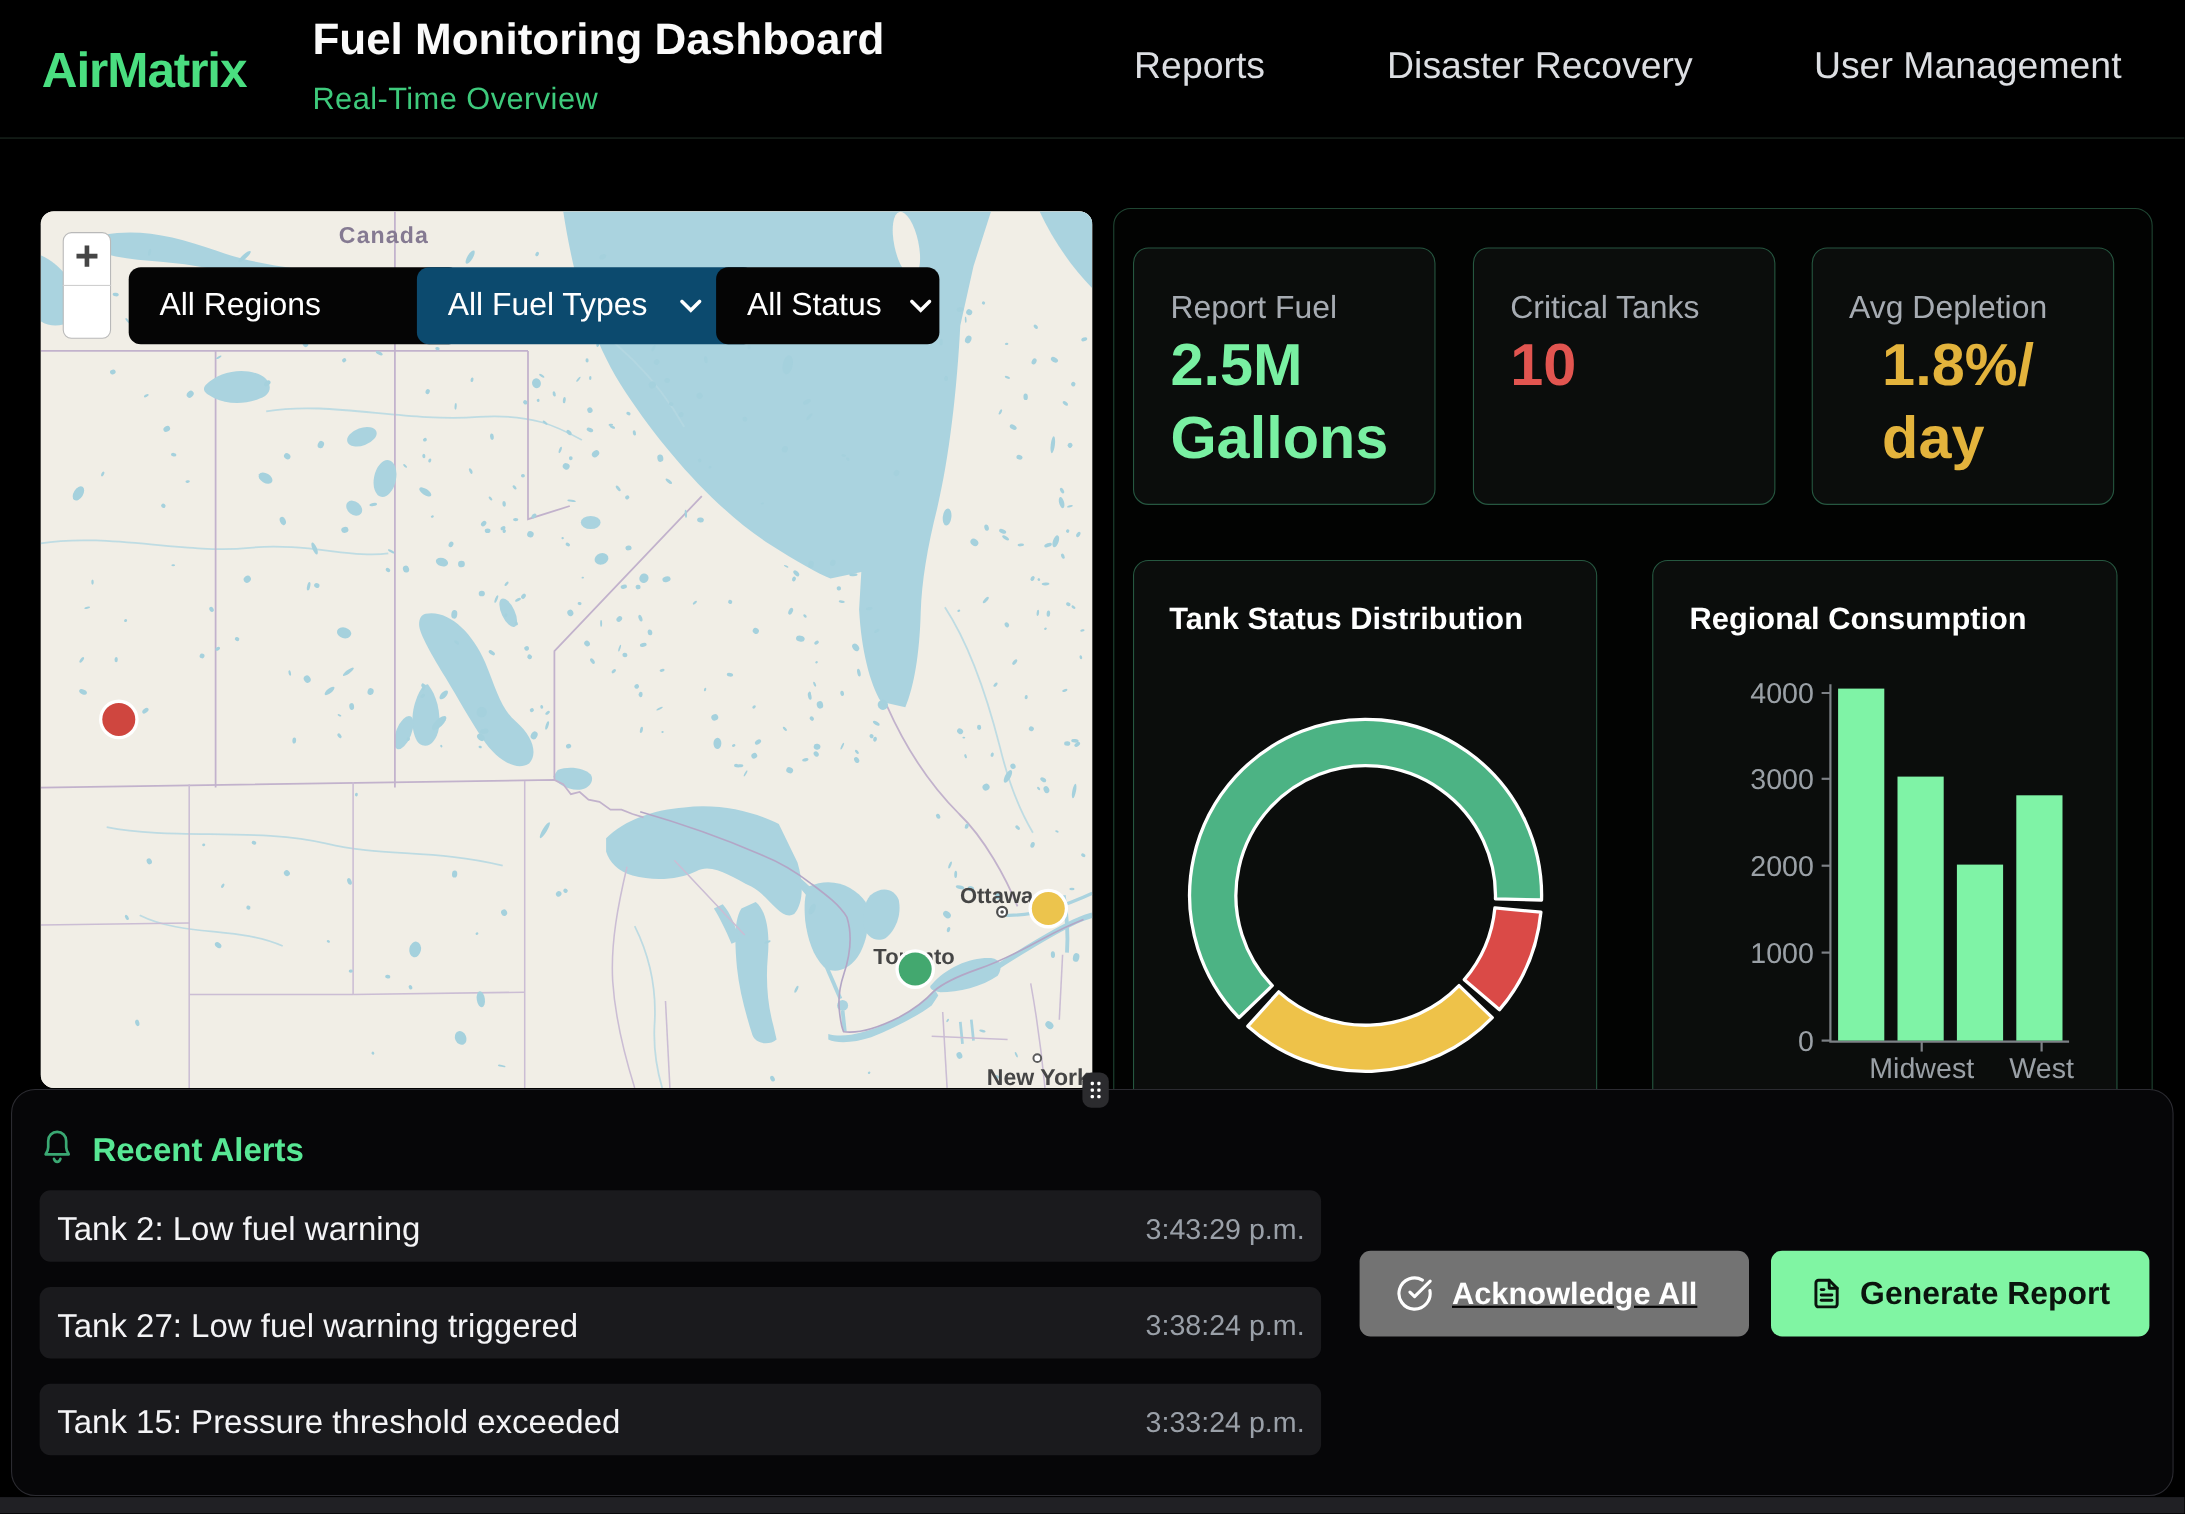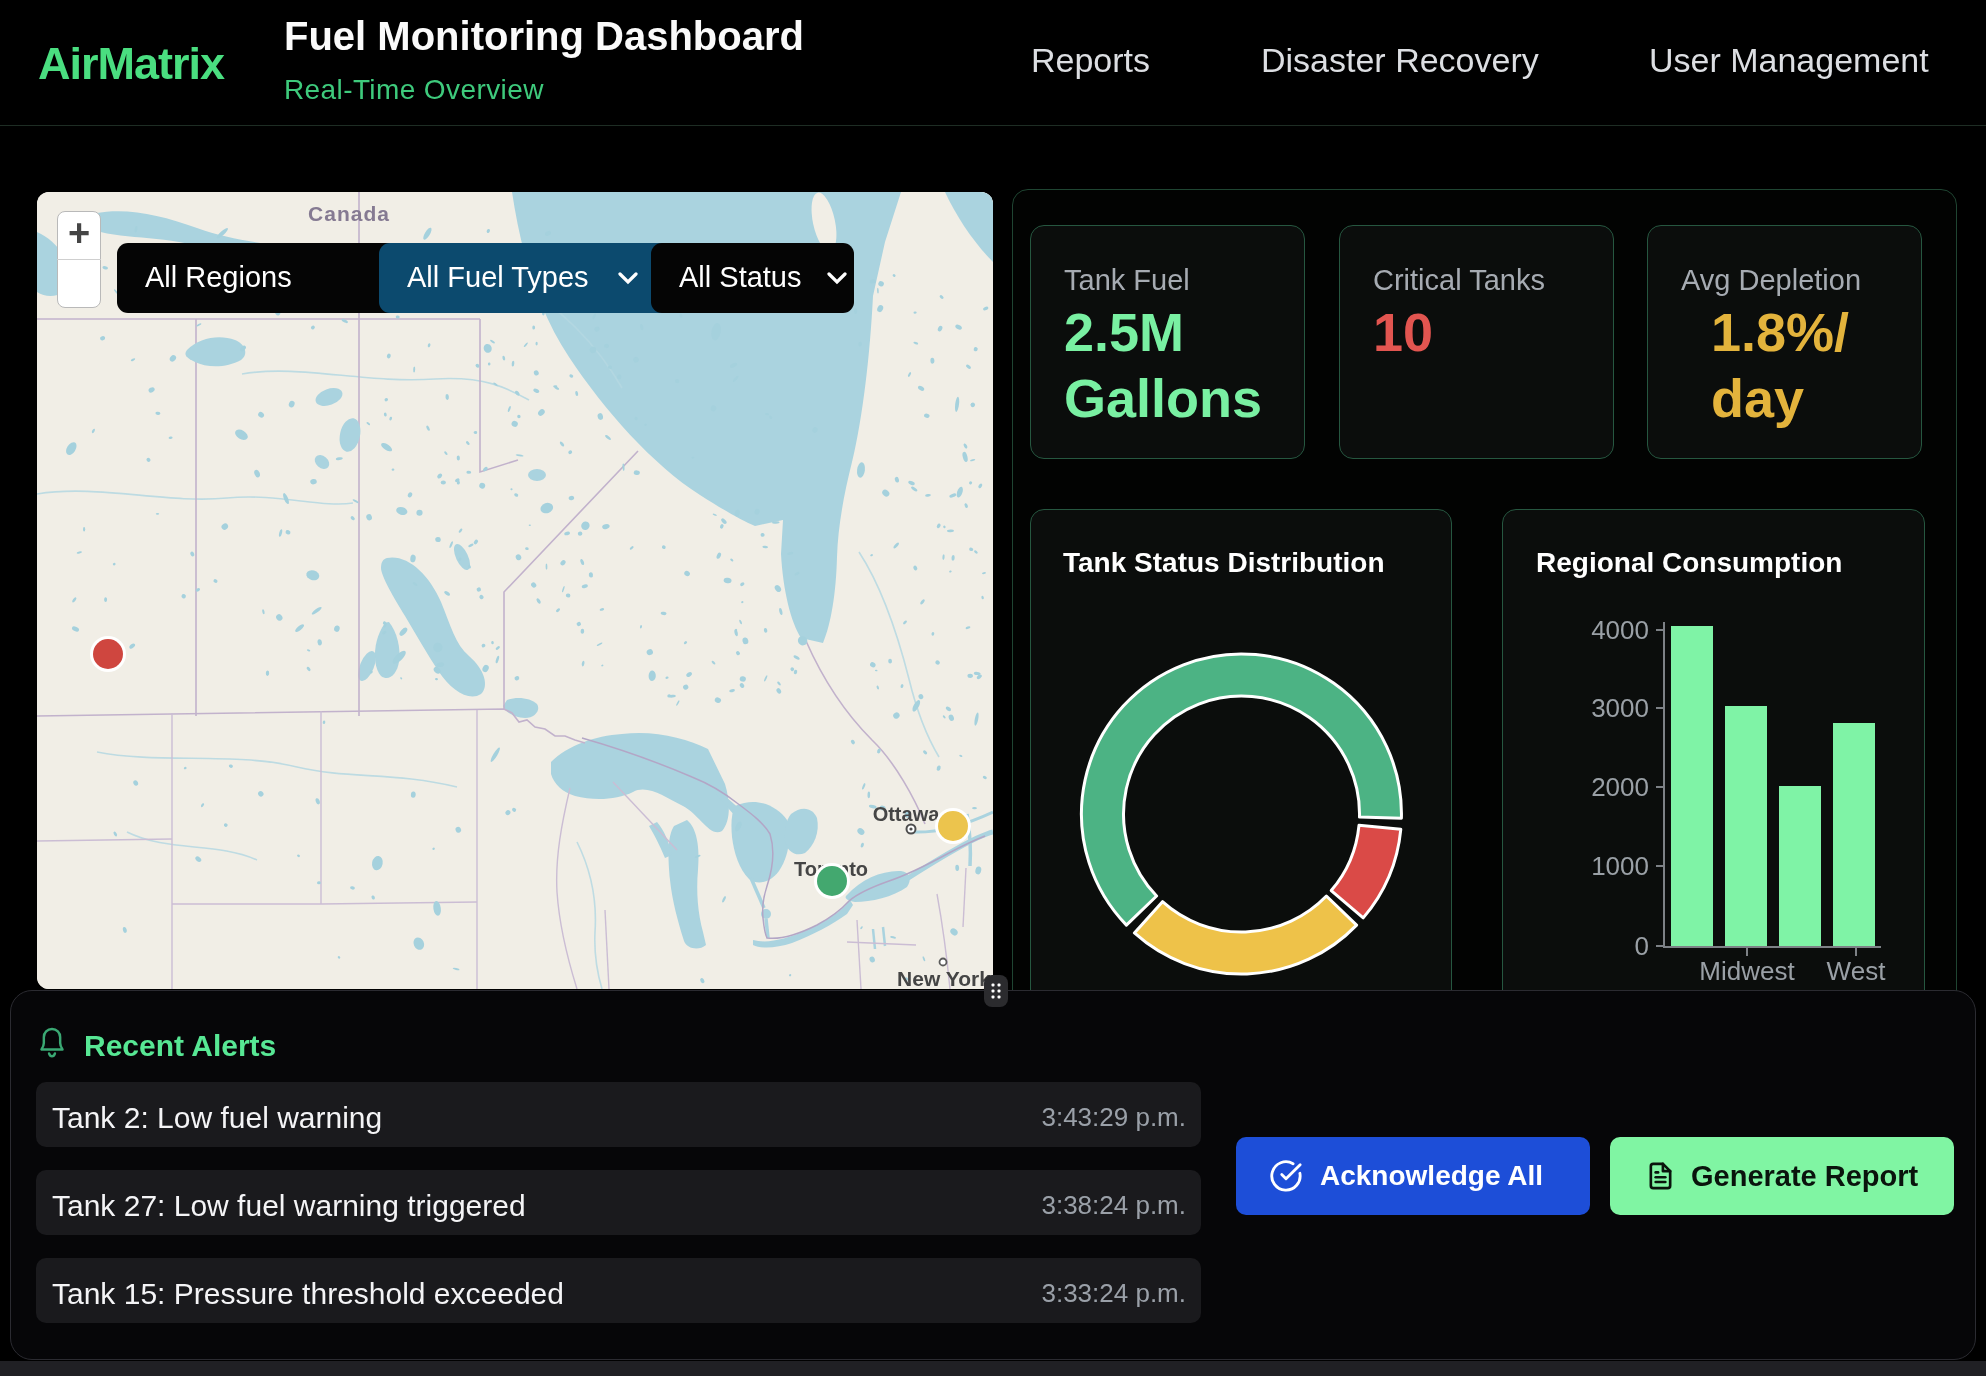--- a/index.html
+++ b/index.html
@@ -27,21 +27,21 @@
   .ctitle { font-size:28px; font-weight:700; color:#fff; line-height:28px; }
 
   
   #bpanel { left:10px; top:990px; width:1966px; height:370px; background:#060608;
             border:1px solid #2b2b31; border-radius:22px; }
   #ralerts { left:84px; top:1029px; font-size:30px; font-weight:700; color:#57e794; }
   .arow { left:36px; width:1165px; height:65px; background:#1a1a1d; border-radius:10px; }
   .atext { left:16px; top:0; height:65px; line-height:71px; font-size:30px; color:#f4f4f6; font-weight:400; position:absolute; }
   .atime { right:15px; top:0; height:65px; line-height:71px; font-size:26px; color:#9aa0a8; font-weight:400; position:absolute; }
   .btn { top:1137px; height:78px; border-radius:10px; display:flex; align-items:center; }
-  #ackbtn { left:1236px; width:354px; background:#1d4ed8; }
+  #ackbtn { left:1236px; width:354px; background:#737373;text-decoration:underline; }
   #genbtn { left:1610px; width:344px; background:#80f5a3; }
 </style>
 </head>
 <body>
 <div id="stage">
 
   <div class="abs" id="mapwrap" style="left:37px; top:192px; width:956px; height:797px; border-radius:12px; overflow:hidden; background:#f1eee6;">
     <svg width="956" height="797" viewBox="0 0 956 797">
       <rect width="956" height="797" fill="#f1eee6"></rect>
       <g fill="#aad3df" stroke="none">
@@ -579,21 +579,21 @@
       <span class="abs" style="left:28px; top:18px; font-size:29px; color:#fff; font-weight:500;">All Status</span>
       <svg class="abs" style="left:176px; top:29px;" width="20" height="13" viewBox="0 0 20 13">
           <path d="M2 2 L10 10 L18 2" stroke="#fff" stroke-width="3.2" fill="none" stroke-linecap="round"></path>
         </svg>
     </div>
   </div>
 
   <div class="abs" id="rpanel"></div>
 
   <div class="abs card" style="left:1030px; top:225px; width:275px; height:234px;">
-    <div class="abs statlabel" style="left:33px; top:38px;">Tank Fuel</div>
+    <div class="abs statlabel" style="left:33px; top:38px;">Report Fuel</div>
     <div class="abs statvalue" style="left:33px; top:73px; width:210px; color:#79f0a2;">2.5M Gallons</div>
   </div>
   <div class="abs card" style="left:1339px; top:225px; width:275px; height:234px;">
     <div class="abs statlabel" style="left:33px; top:38px;">Critical Tanks</div>
     <div class="abs statvalue" style="left:33px; top:73px; width:210px; color:#e25550;">10</div>
   </div>
   <div class="abs card" style="left:1647px; top:225px; width:275px; height:234px;">
     <div class="abs statlabel" style="left:33px; top:38px;">Avg Depletion</div>
     <div class="abs statvalue" style="left:21px; top:73px; width:210px; color:#e3b33c;margin-left:42px;">1.8%/ day</div>
   </div>

